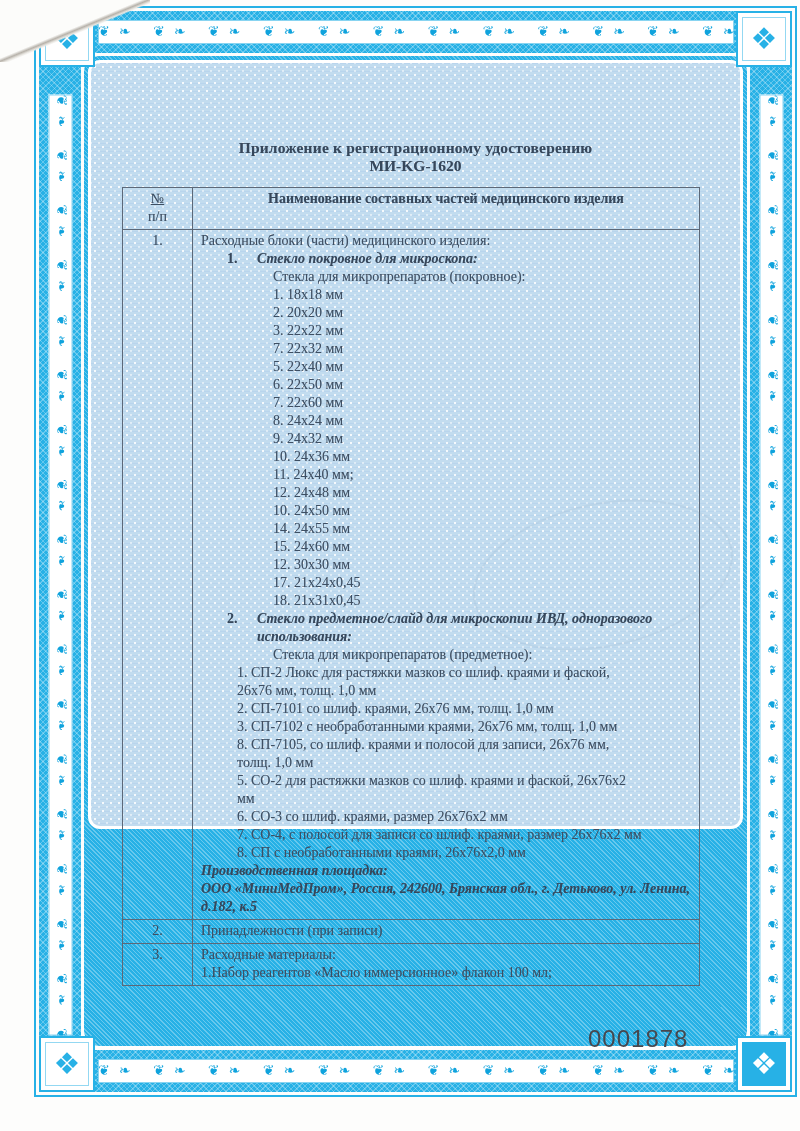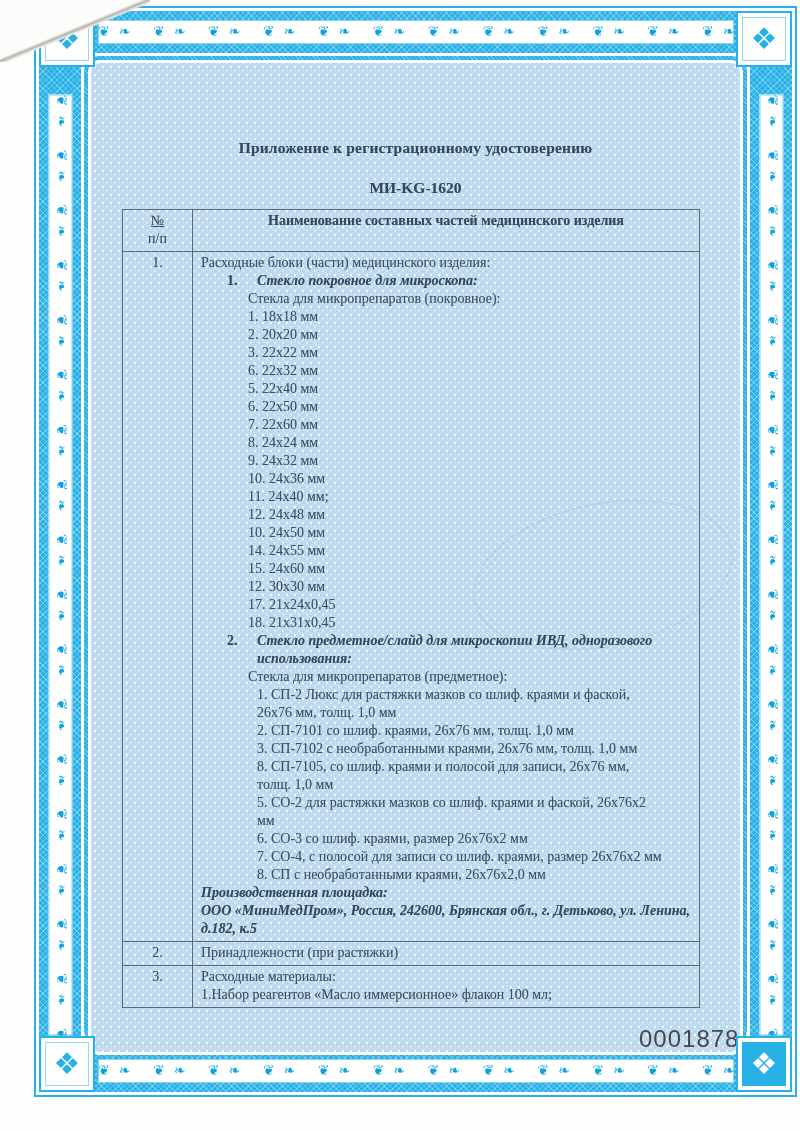--- a/index.html
+++ b/index.html
@@ -66,21 +66,21 @@
   .inner-band{
     position:absolute;left:84px;top:56px;width:663px;height:990px;
     background-color:var(--border-cyan);
     background-image:
       repeating-linear-gradient(45deg, rgba(255,255,255,.3) 0 1px, rgba(255,255,255,0) 1px 3px);
     border-radius:16px;
   }
 
   
   .content{
-    position:absolute;left:88px;top:60px;width:655px;height:995px;
+    position:absolute;left:88px;top:60px;width:655px;height:769px;
     box-sizing:border-box;border:3px solid #ffffff;border-radius:12px;
     background-color:var(--paper-blue);
     background-image:
       radial-gradient(circle, rgba(255,255,255,.85) .8px, rgba(255,255,255,0) 1.5px),
       radial-gradient(circle, rgba(255,255,255,.5) .8px, rgba(255,255,255,0) 1.5px),
       repeating-linear-gradient(180deg, rgba(140,177,225,.16) 0 1px, rgba(255,255,255,0) 1px 4px);
     background-size:8px 8px, 8px 8px, auto;
     background-position:0 0, 4px 4px, 0 0;
     padding-top:76px;
     text-shadow:0 0 .4px rgba(62,79,99,.35);
@@ -89,48 +89,47 @@
     position:absolute;left:380px;top:440px;width:260px;height:140px;
     border:2px solid rgba(120,145,175,.10);border-radius:50%;
     transform:rotate(-12deg);
   }
   .title{
     text-align:center;font-weight:bold;font-size:15.5px;color:var(--ink-bold);
     letter-spacing:.2px;
   }
   .doc-number{
     text-align:center;font-weight:bold;font-size:15.5px;color:var(--ink-bold);
-    margin-top:22px;
   }
 
   table.comp{
     border-collapse:collapse;margin:12px 0 0 31px;width:578px;
     table-layout:fixed;
   }
   table.comp th, table.comp td{
     border:1px solid var(--table-line);
     font-size:14px;line-height:18px;vertical-align:top;
     padding:2px 8px 3px 8px;
   }
   th.c1, td.cnum{width:53px;text-align:center;padding-left:2px;padding-right:2px;}
   th{font-weight:bold;color:var(--ink-bold);}
   th.c1{font-weight:normal;color:var(--ink);}
   th.c2{text-align:center;font-size:14.5px;padding-top:6px;padding-bottom:6px;vertical-align:middle;}
   .no-u{text-decoration:underline;}
   td{color:var(--ink);}
   .sec{display:flex;margin-left:26px;font-weight:bold;color:var(--ink-bold);}
   .secnum{width:30px;flex:0 0 30px;}
   .sectitle{flex:1 1 auto;font-style:italic;}
-  .ind{margin-left:47px;}
-  .ind2{margin-left:56px;max-width:408px;}
+  .ind{margin-left:72px;}
+  .ind2{margin-left:36px;max-width:408px;}
   .b{font-weight:bold;color:var(--ink-bold);font-style:italic;}
   .site{max-width:492px;}
 
   .serial{
-    position:absolute;left:548px;top:962px;
+    position:absolute;left:497px;top:962px;
     font-family:"Liberation Sans","DejaVu Sans",sans-serif;
     font-size:24px;letter-spacing:1px;color:var(--serial-ink);
     text-shadow:none;
   }
 
   
   .fold{
     position:absolute;left:0;top:0;width:150px;height:62px;z-index:5;
     background:linear-gradient(to bottom right,
       #fcfcfa 0%, #fcfcfa 47%, #b7b2aa 49.5%, #e9e7e2 51.5%, rgba(255,255,255,0) 53%);
@@ -191,21 +190,21 @@
 
             <div class="sec">
               <span class="secnum">1.</span>
               <span class="sectitle">Стекло покровное для микроскопа:</span>
             </div>
             <div class="ind">Стекла для микропрепаратов (покровное):</div>
             <div class="ind">
                 <div>1. 18х18 мм</div>
                 <div>2. 20х20 мм</div>
                 <div>3. 22х22 мм</div>
-                <div>6. 22х32 мм</div>
+                <div>7. 22х32 мм</div>
                 <div>5. 22х40 мм</div>
                 <div>6. 22х50 мм</div>
                 <div>7. 22х60 мм</div>
                 <div>8. 24х24 мм</div>
                 <div>9. 24х32 мм</div>
                 <div>10. 24х36 мм</div>
                 <div>11. 24х40 мм;</div>
                 <div>12. 24х48 мм</div>
                 <div>10. 24х50 мм</div>
                 <div>14. 24х55 мм</div>
@@ -230,21 +229,21 @@
                 <div>7. СО-4, с полосой для записи со шлиф. краями, размер 26х76х2 мм</div>
                 <div>8. СП с необработанными краями, 26х76х2,0 мм</div>
               </div>
 
             <div class="b">Производственная площадка:</div>
             <div class="b site">ООО «МиниМедПром», Россия, 242600, Брянская обл., г. Детьково, ул. Ленина, д.182, к.5</div>
           </td>
         </tr>
         <tr>
           <td class="cnum">2.</td>
-          <td>Принадлежности (при растяжки)</td>
+          <td>Принадлежности (при записи)</td>
         </tr>
         <tr>
           <td class="cnum">3.</td>
           <td>
             <div>Расходные материалы:</div>
             <div>1.Набор реагентов «Масло иммерсионное» флакон 100 мл;</div>
           </td>
         </tr>
       </tbody>
     </table>

